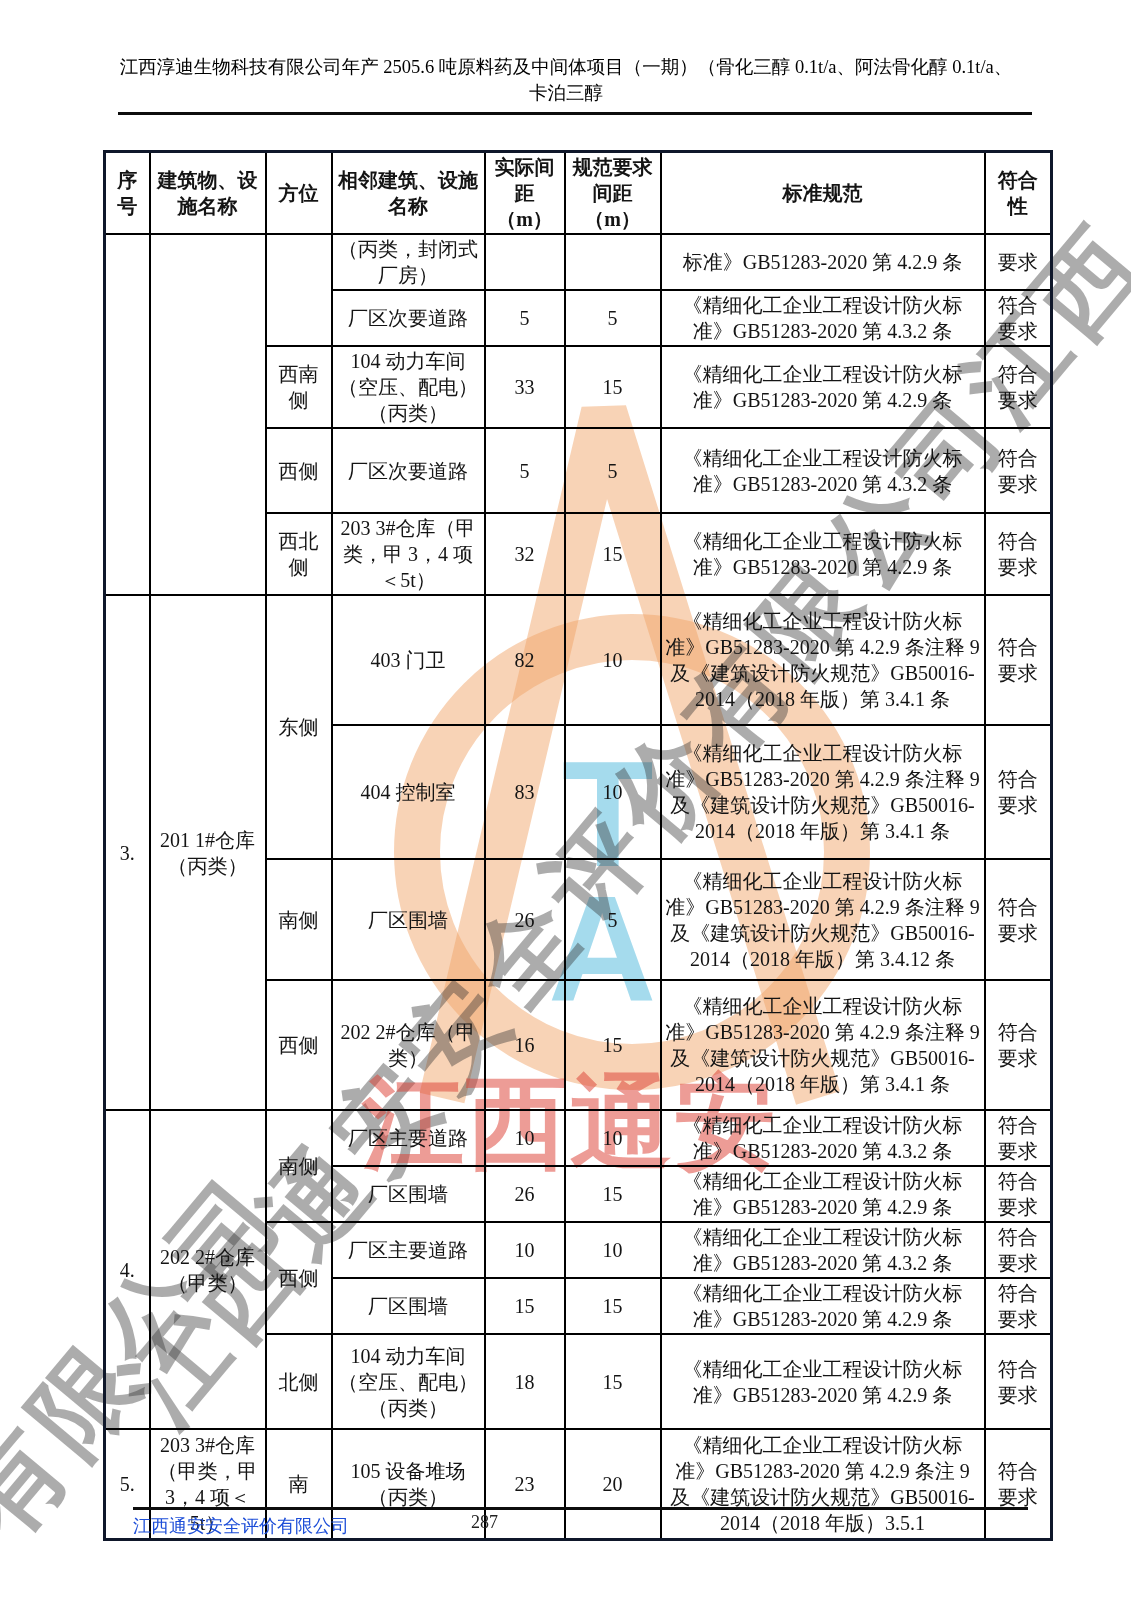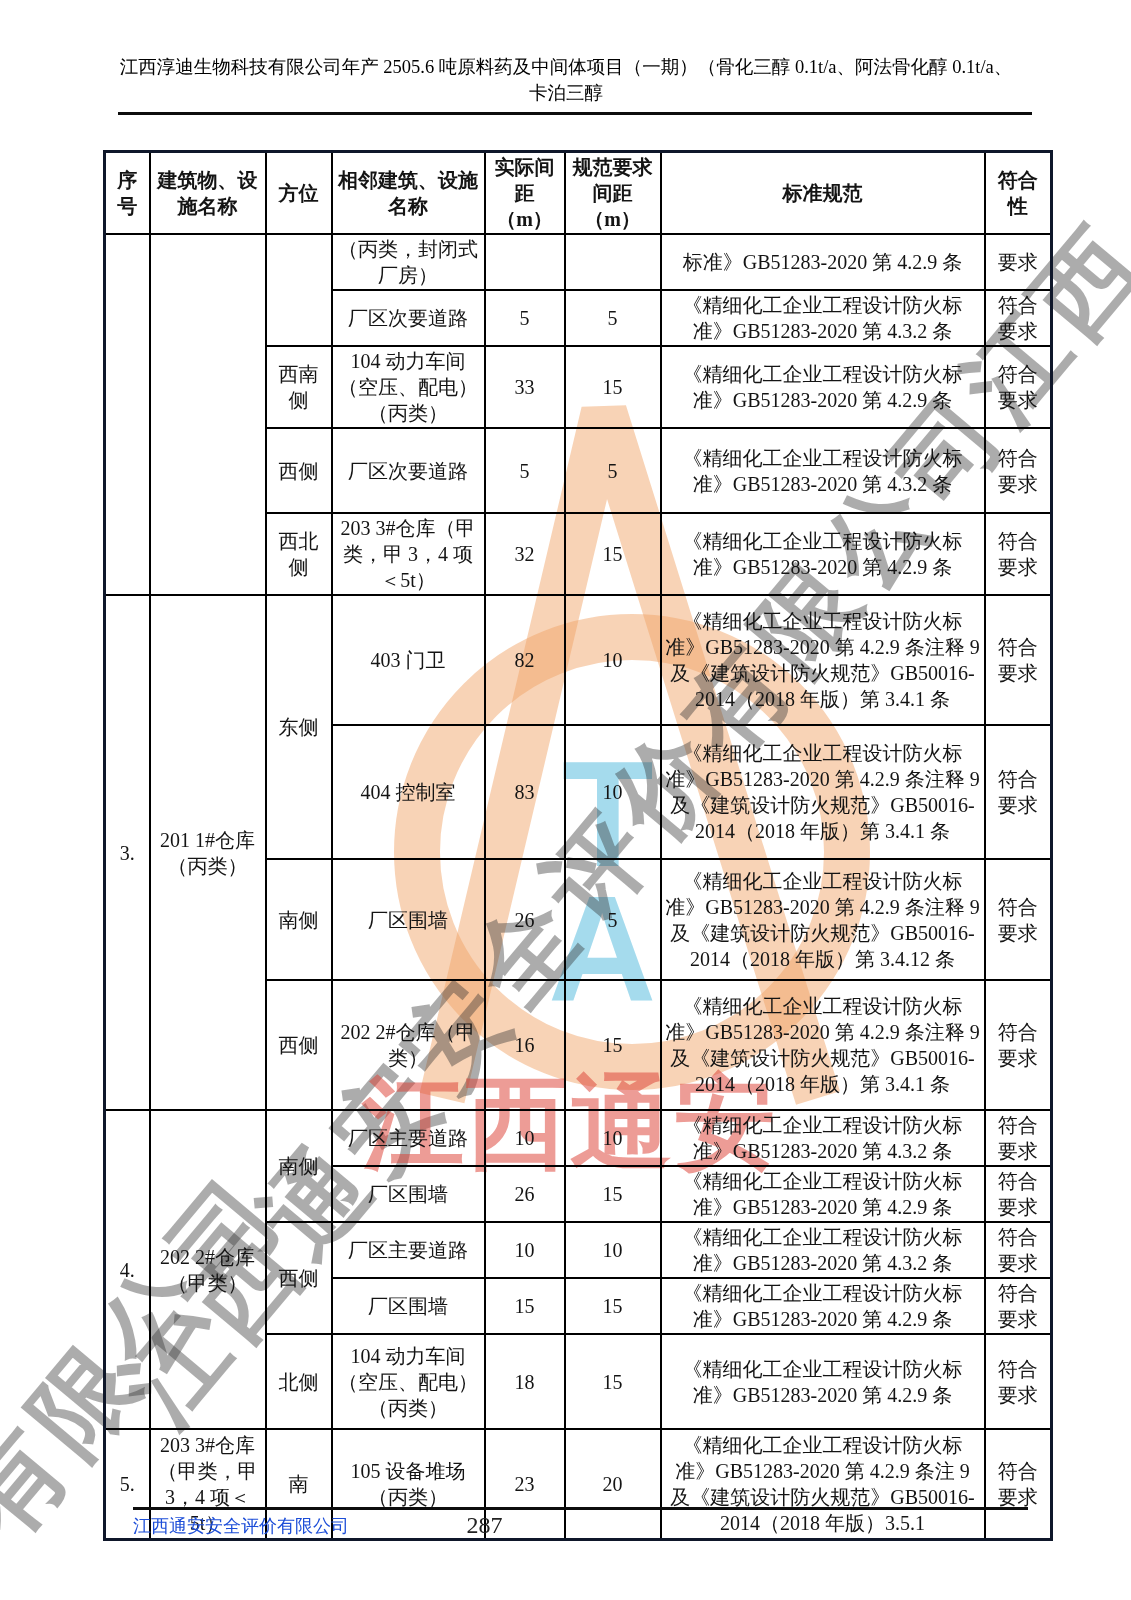--- a/index.html
+++ b/index.html
@@ -36,21 +36,21 @@
   table.spacing{border:3px solid #0f172a;}
   table.spacing th{font-weight:bold;}
   td.col-std{padding:1px 4px;}
   .footer-rule{
     position:absolute;left:133px;top:1507px;width:895px;height:3px;background:#0d0d0d;
   }
   .footer-company{
     position:absolute;left:133px;top:1514px;font-size:18px;color:#1d4ed8;
   }
   .footer-page{
-    position:absolute;left:103px;top:1512px;width:763px;text-align:center;font-size:24px;color:#222;
+    position:absolute;left:103px;top:1512px;width:763px;text-align:center;font-size:18px;color:#222;
   }
 </style>
 </head>
 <body>
 
 <div class="page">
 
   <svg class="wm" width="1131" height="1600" viewBox="0 0 1131 1600" aria-hidden="true">
 
     <g>

